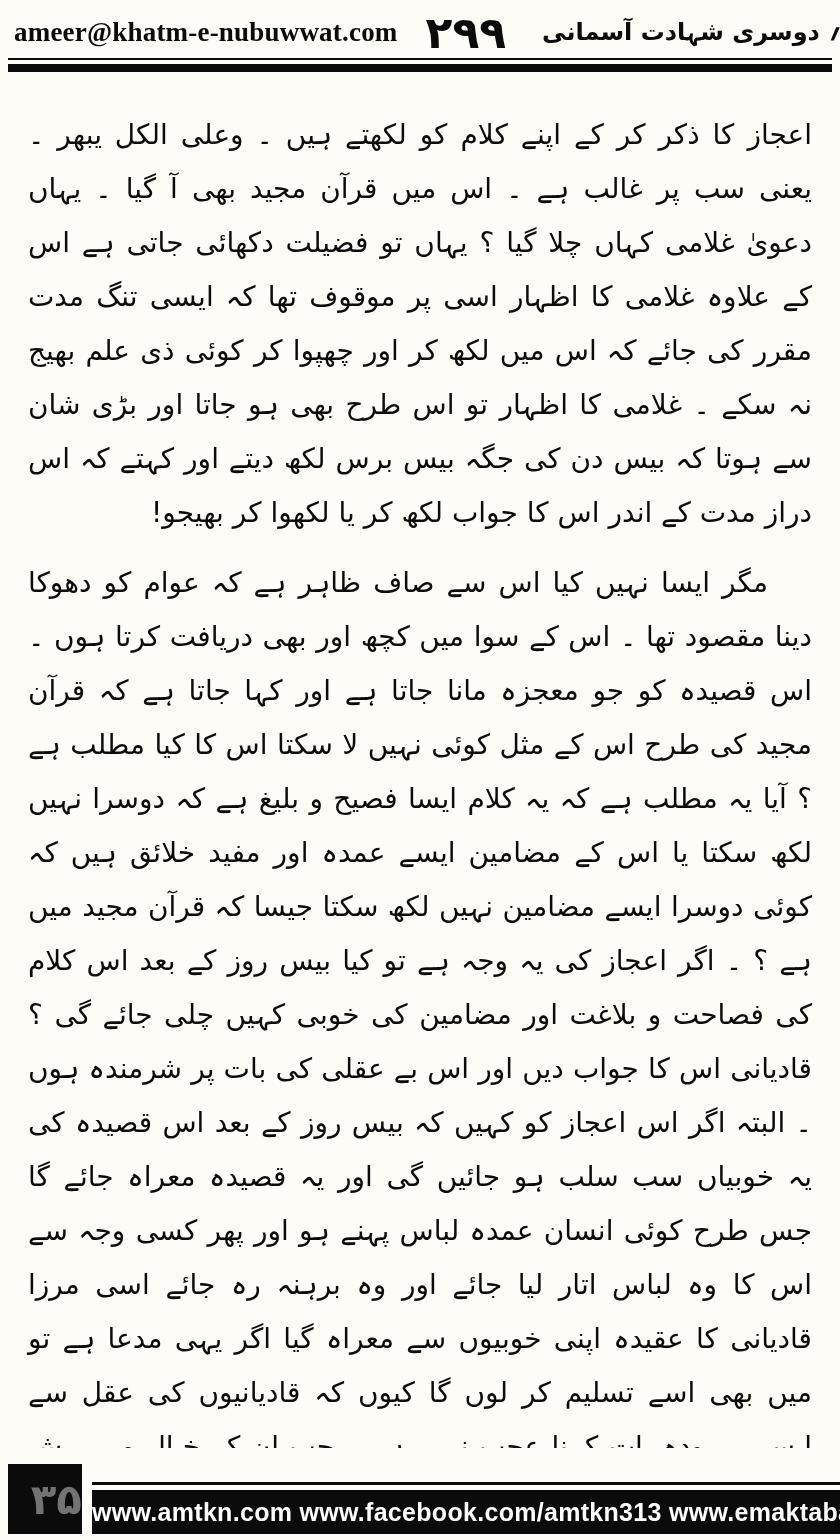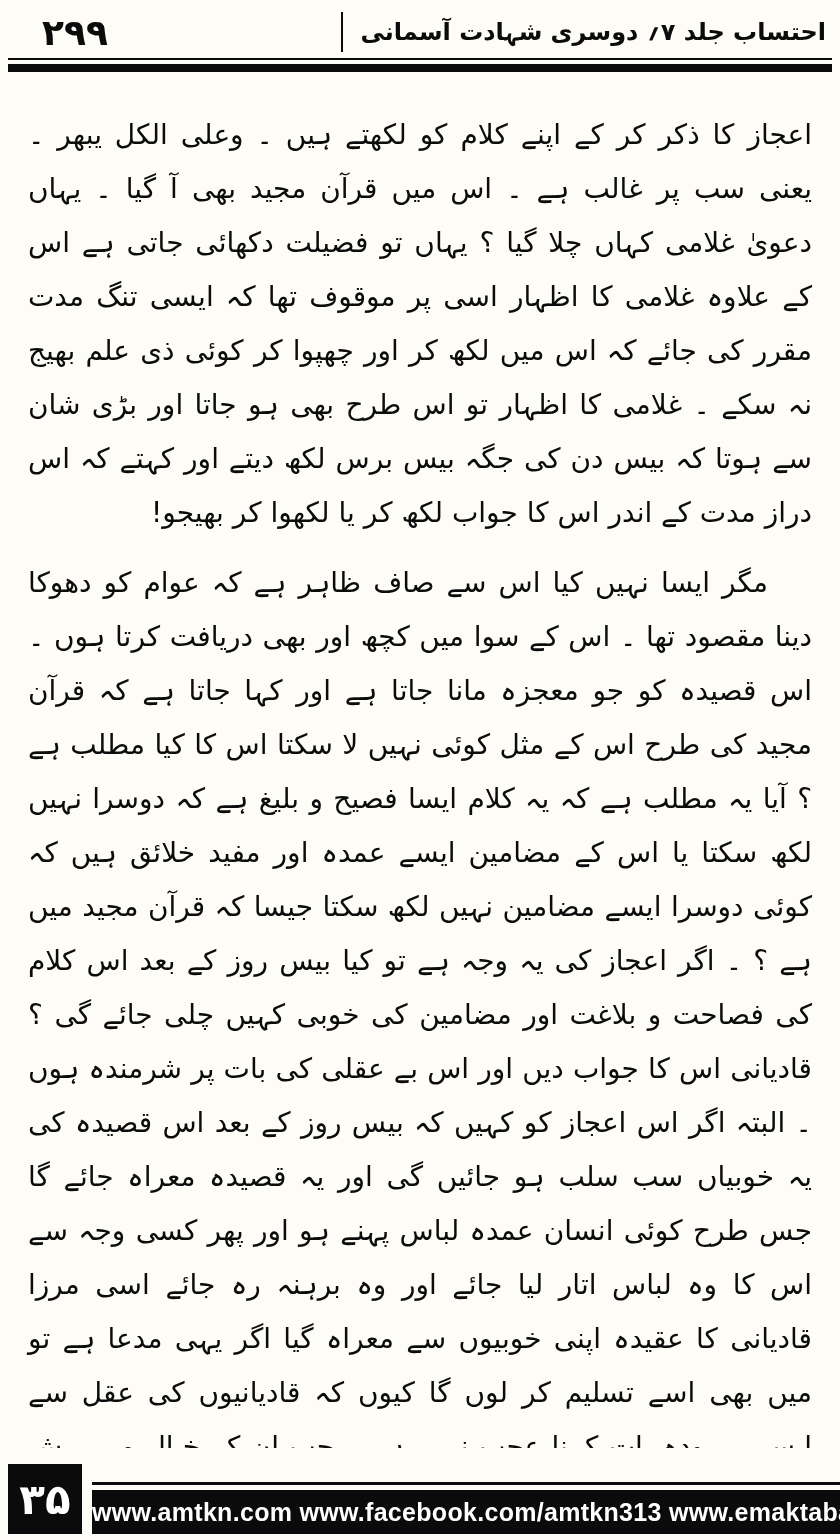--- a/index.html
+++ b/index.html
@@ -24,21 +24,21 @@
     }
     .header-email {
       font-family: "Liberation Serif", serif;
       font-weight: 700;
       font-size: 27px;
       letter-spacing: 0.2px;
       white-space: nowrap;
     }
     .header-pnum {
       font-weight: 700;
-      font-size: 36px;
+      font-size: 44px;
       margin-left: 28px;
       white-space: nowrap;
     }
     .header-spacer { flex: 1; }
     .header-divider {
       width: 2px;
       height: 40px;
       background: #0b0b0b;
       margin: 0 18px;
     }
@@ -78,26 +78,26 @@
     
     .footer {
       position: absolute;
       bottom: 6px; left: 8px; right: 8px;
       display: flex;
       align-items: flex-end;
       gap: 10px;
     }
     .footer-pnum {
       background: #0b0b0b;
-      color: #ffffff;
+      color: #737373;
       width: 74px;
       height: 70px;
       display: flex;
       align-items: center;
-      justify-content: center;
+      justify-content: flex-end;
       font-size: 42px;
       font-weight: 700;
       flex: none;
     }
     .footer-bar-wrap {
       flex: 1;
       border-top: 3px solid #0b0b0b;
       padding-top: 5px;
     }
     .footer-bar {
@@ -113,20 +113,21 @@
       letter-spacing: 0.3px;
       white-space: nowrap;
     }
   </style>
 </head>
 <body>
 
 <div class="page">
 
   <div class="header">
+    <span class="header-email">ameer@khatm-e-nubuwwat.com</span>
     <span class="header-pnum">۲۹۹</span>
     <span class="header-spacer"></span>
     <span class="header-divider"></span>
     <span class="header-title">احتساب جلد ۷؍ دوسری شہادت آسمانی</span>
   </div>
 
   <div class="rule-thin"></div>
   <div class="rule-thick"></div>
 
   <div class="body-text">

